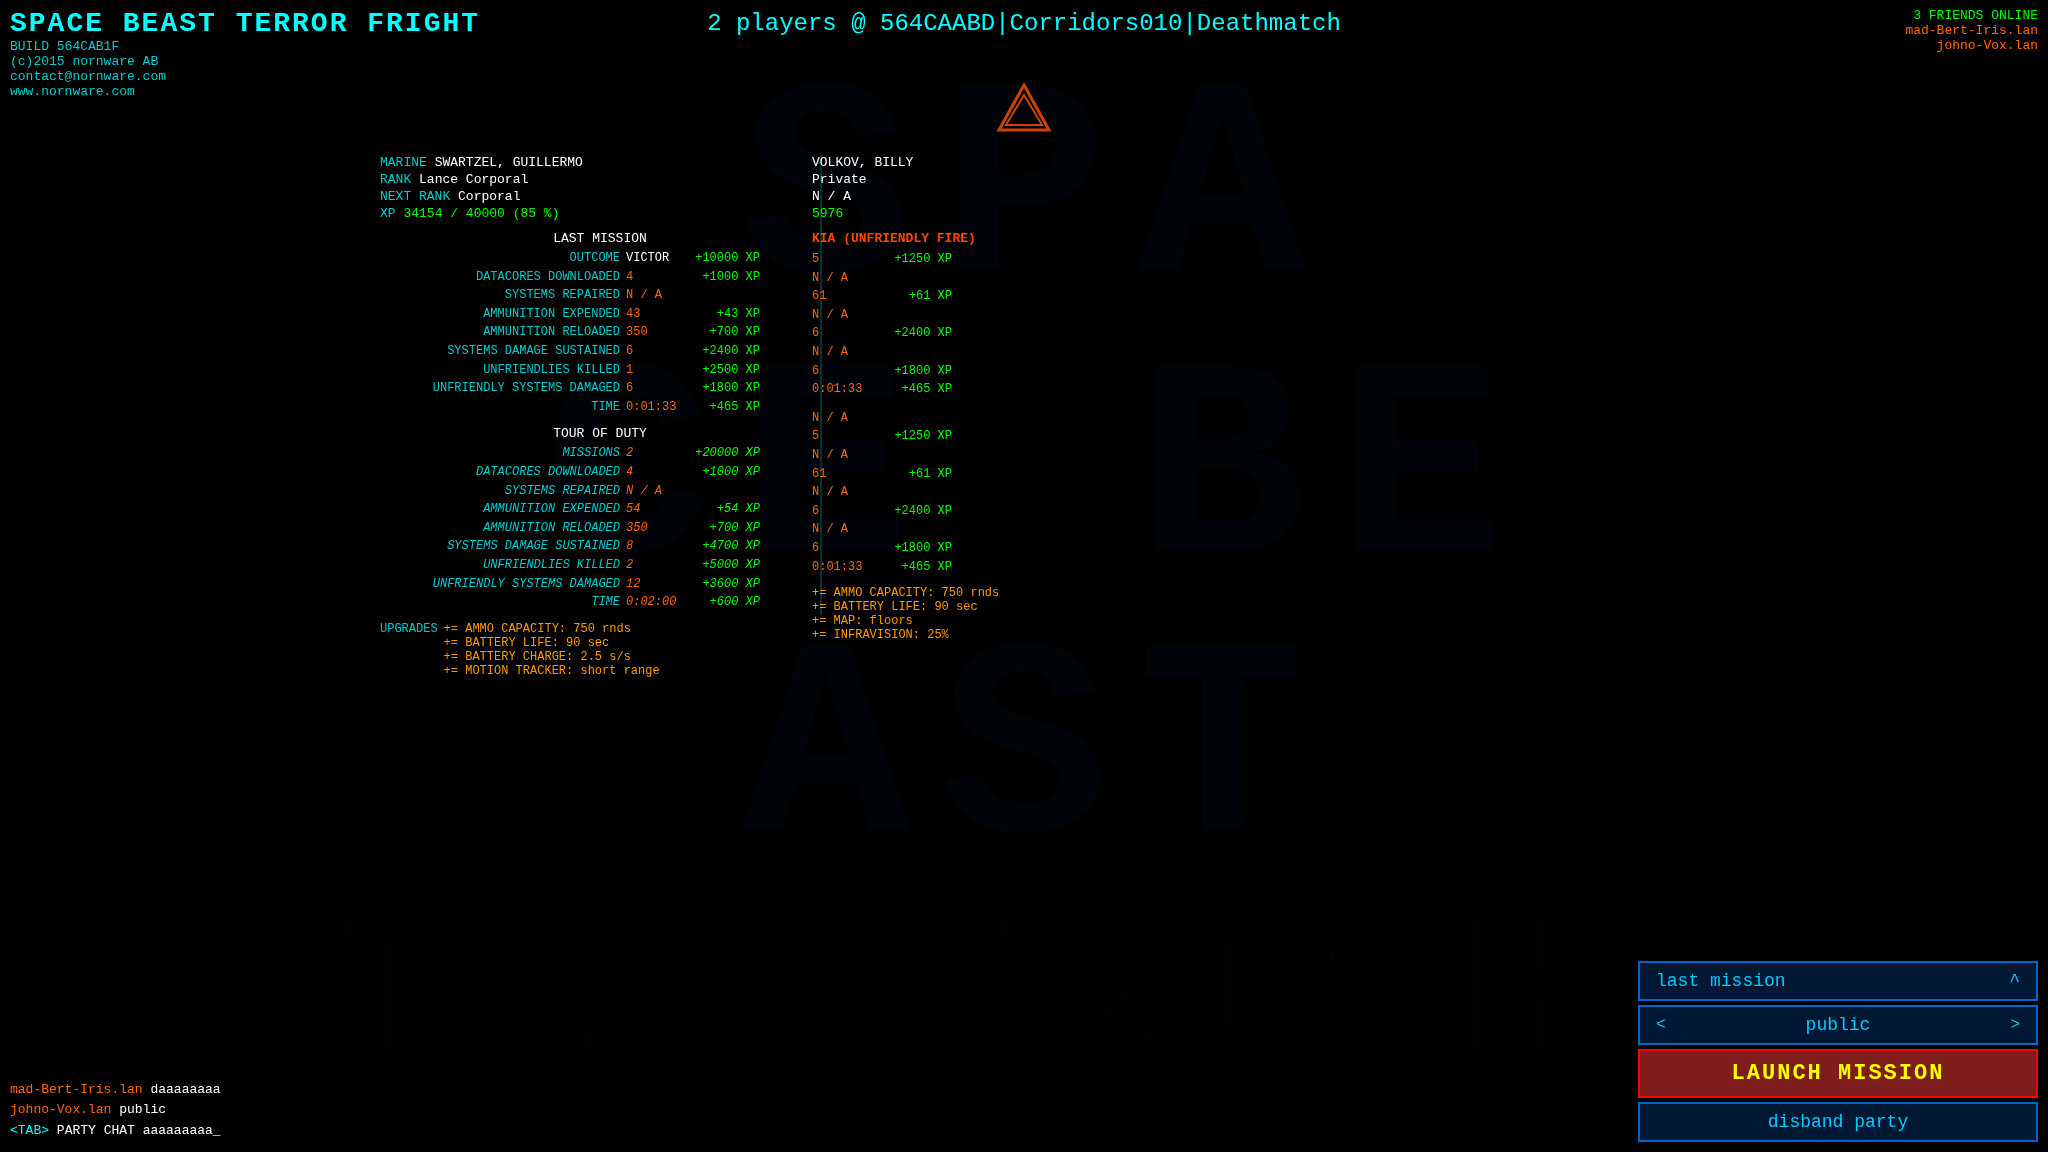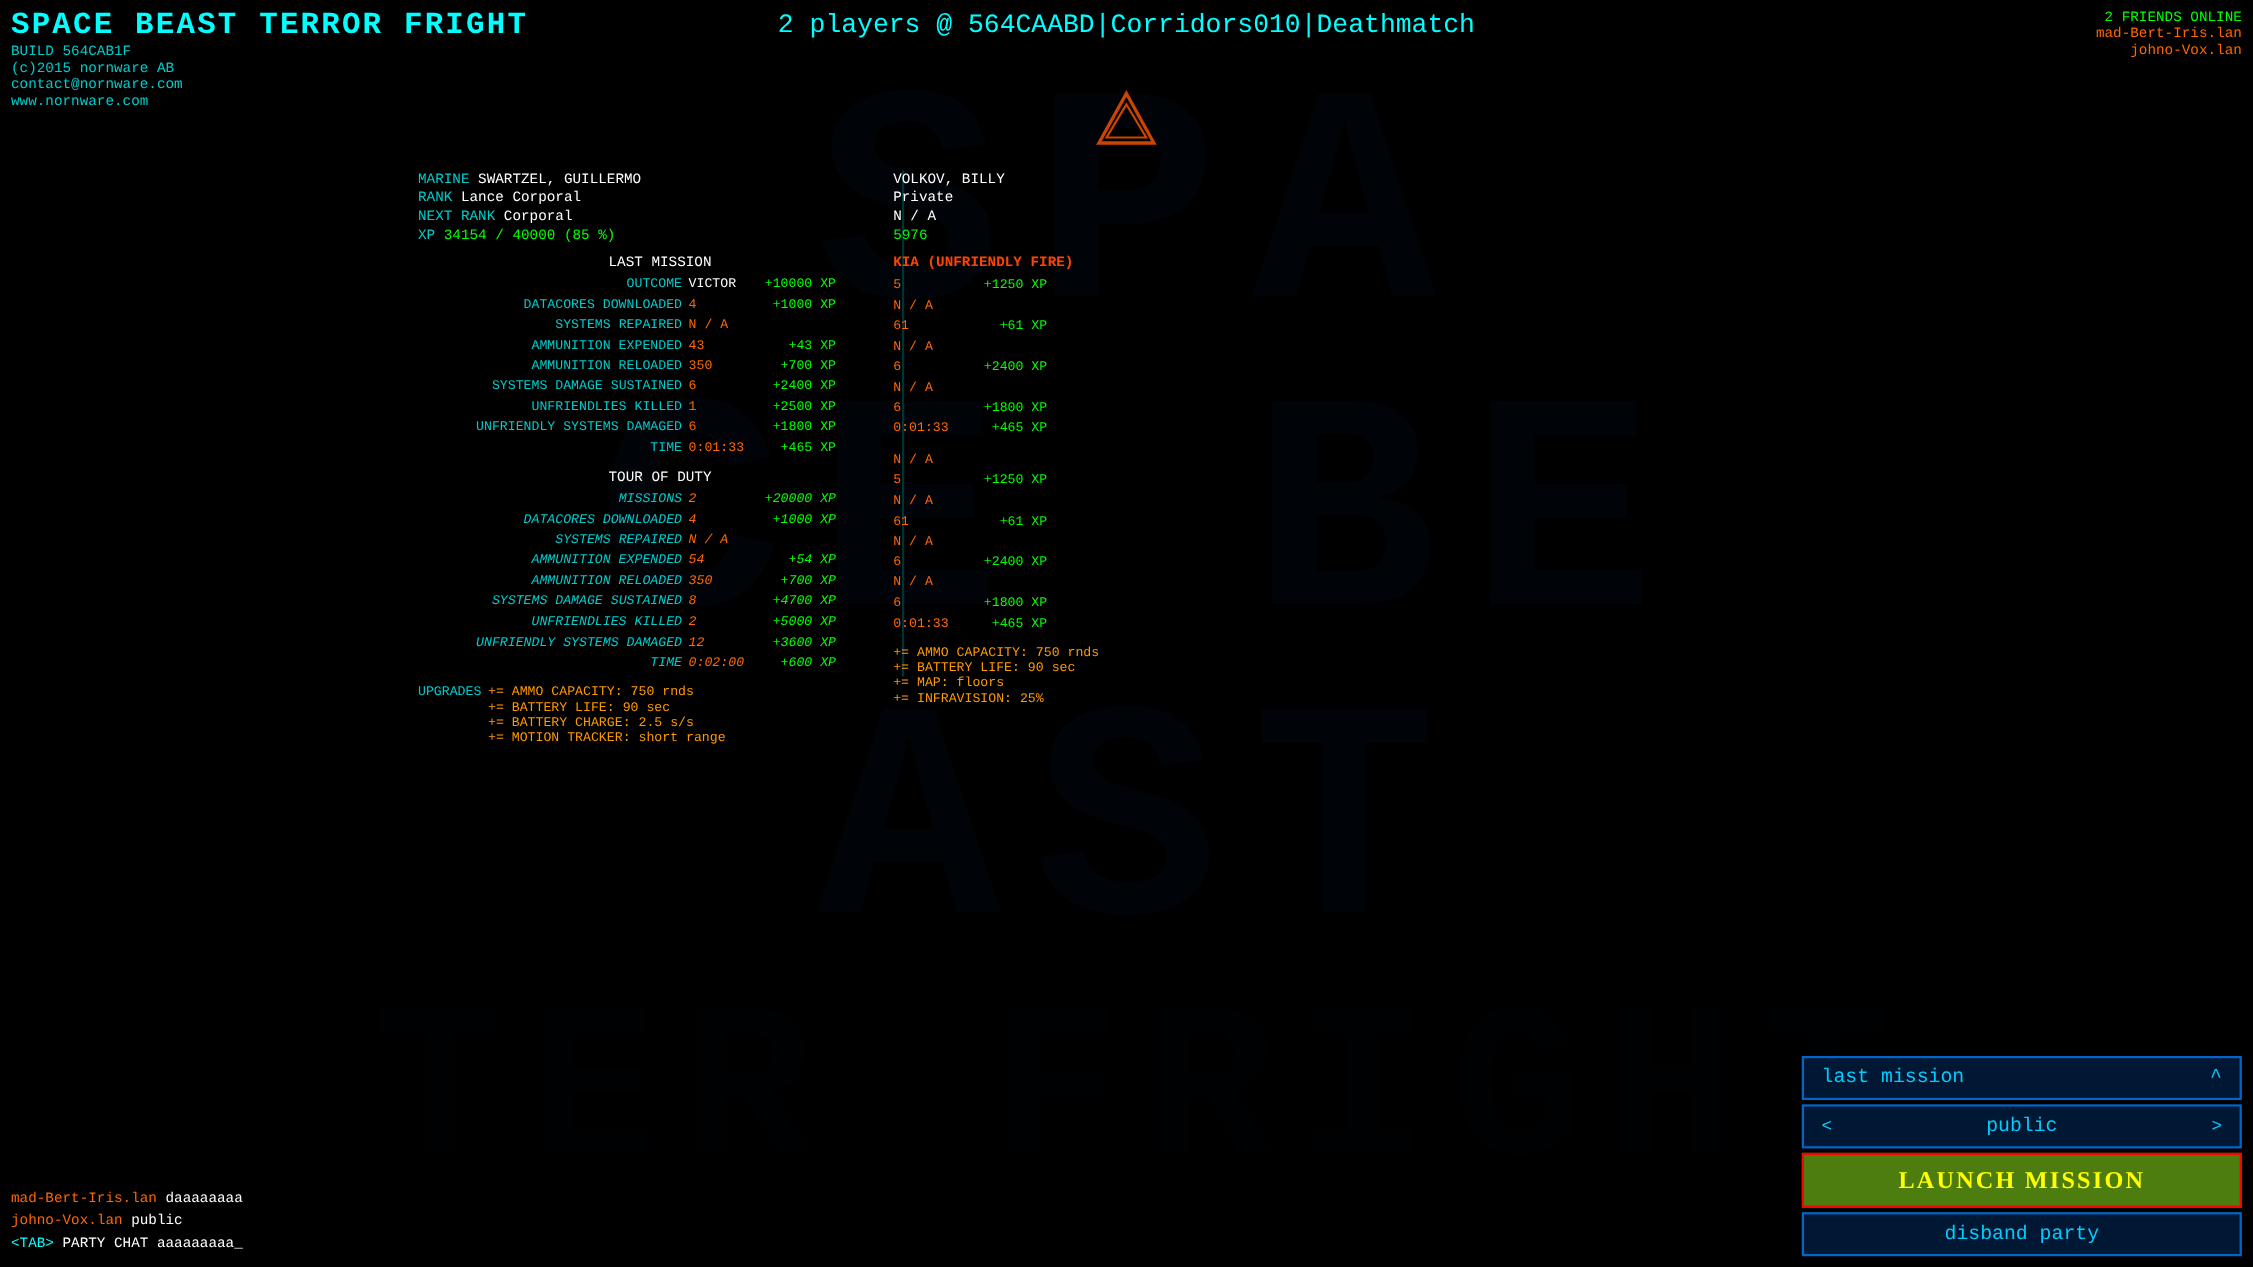--- a/index.html
+++ b/index.html
@@ -163,24 +163,24 @@
       justify-content: space-between;
       align-items: center;
       cursor: pointer;
     }
     .public-btn .arrow {
       color: #00ccff;
       font-size: 16px;
     }
 
     .launch-btn {
-      background: #4d7c0f;
+      background: #7f1d1d;
       border: 2px solid #ff0000;
       color: #ffff00;
-      font-family: Liberation Serif, serif;
+      font-family: Liberation Mono, monospace;
       font-size: 22px;
       font-weight: bold;
       padding: 10px 16px;
       text-align: center;
       cursor: pointer;
       letter-spacing: 2px;
     }
 
     .disband-btn {
       background: #001833;
@@ -236,21 +236,21 @@
   <div class="contact-text">(c)2015 nornware AB</div>
   <div class="contact-text">contact@nornware.com</div>
   <div class="contact-text">www.nornware.com</div>
 </div>
 
 <div class="top-center">
   <div class="server-info">2 players @ 564CAABD|Corridors010|Deathmatch</div>
 </div>
 
 <div class="top-right">
-  <div class="friends-online">2 FRIENDS ONLINE</div>
+  <div class="friends-online">3 FRIENDS ONLINE</div>
   <div class="friend-name">mad-Bert-Iris.lan</div>
   <div class="friend-name">johno-Vox.lan</div>
 </div>
 
 <div class="chevron-icon">
   <svg class="chevron-svg" viewBox="0 0 60 60">
     <polygon points="30,5 55,50 5,50" fill="none" stroke="#cc4400" stroke-width="3"></polygon>
     <polygon points="30,15 48,45 12,45" fill="none" stroke="#cc4400" stroke-width="2"></polygon>
   </svg>
 </div>

